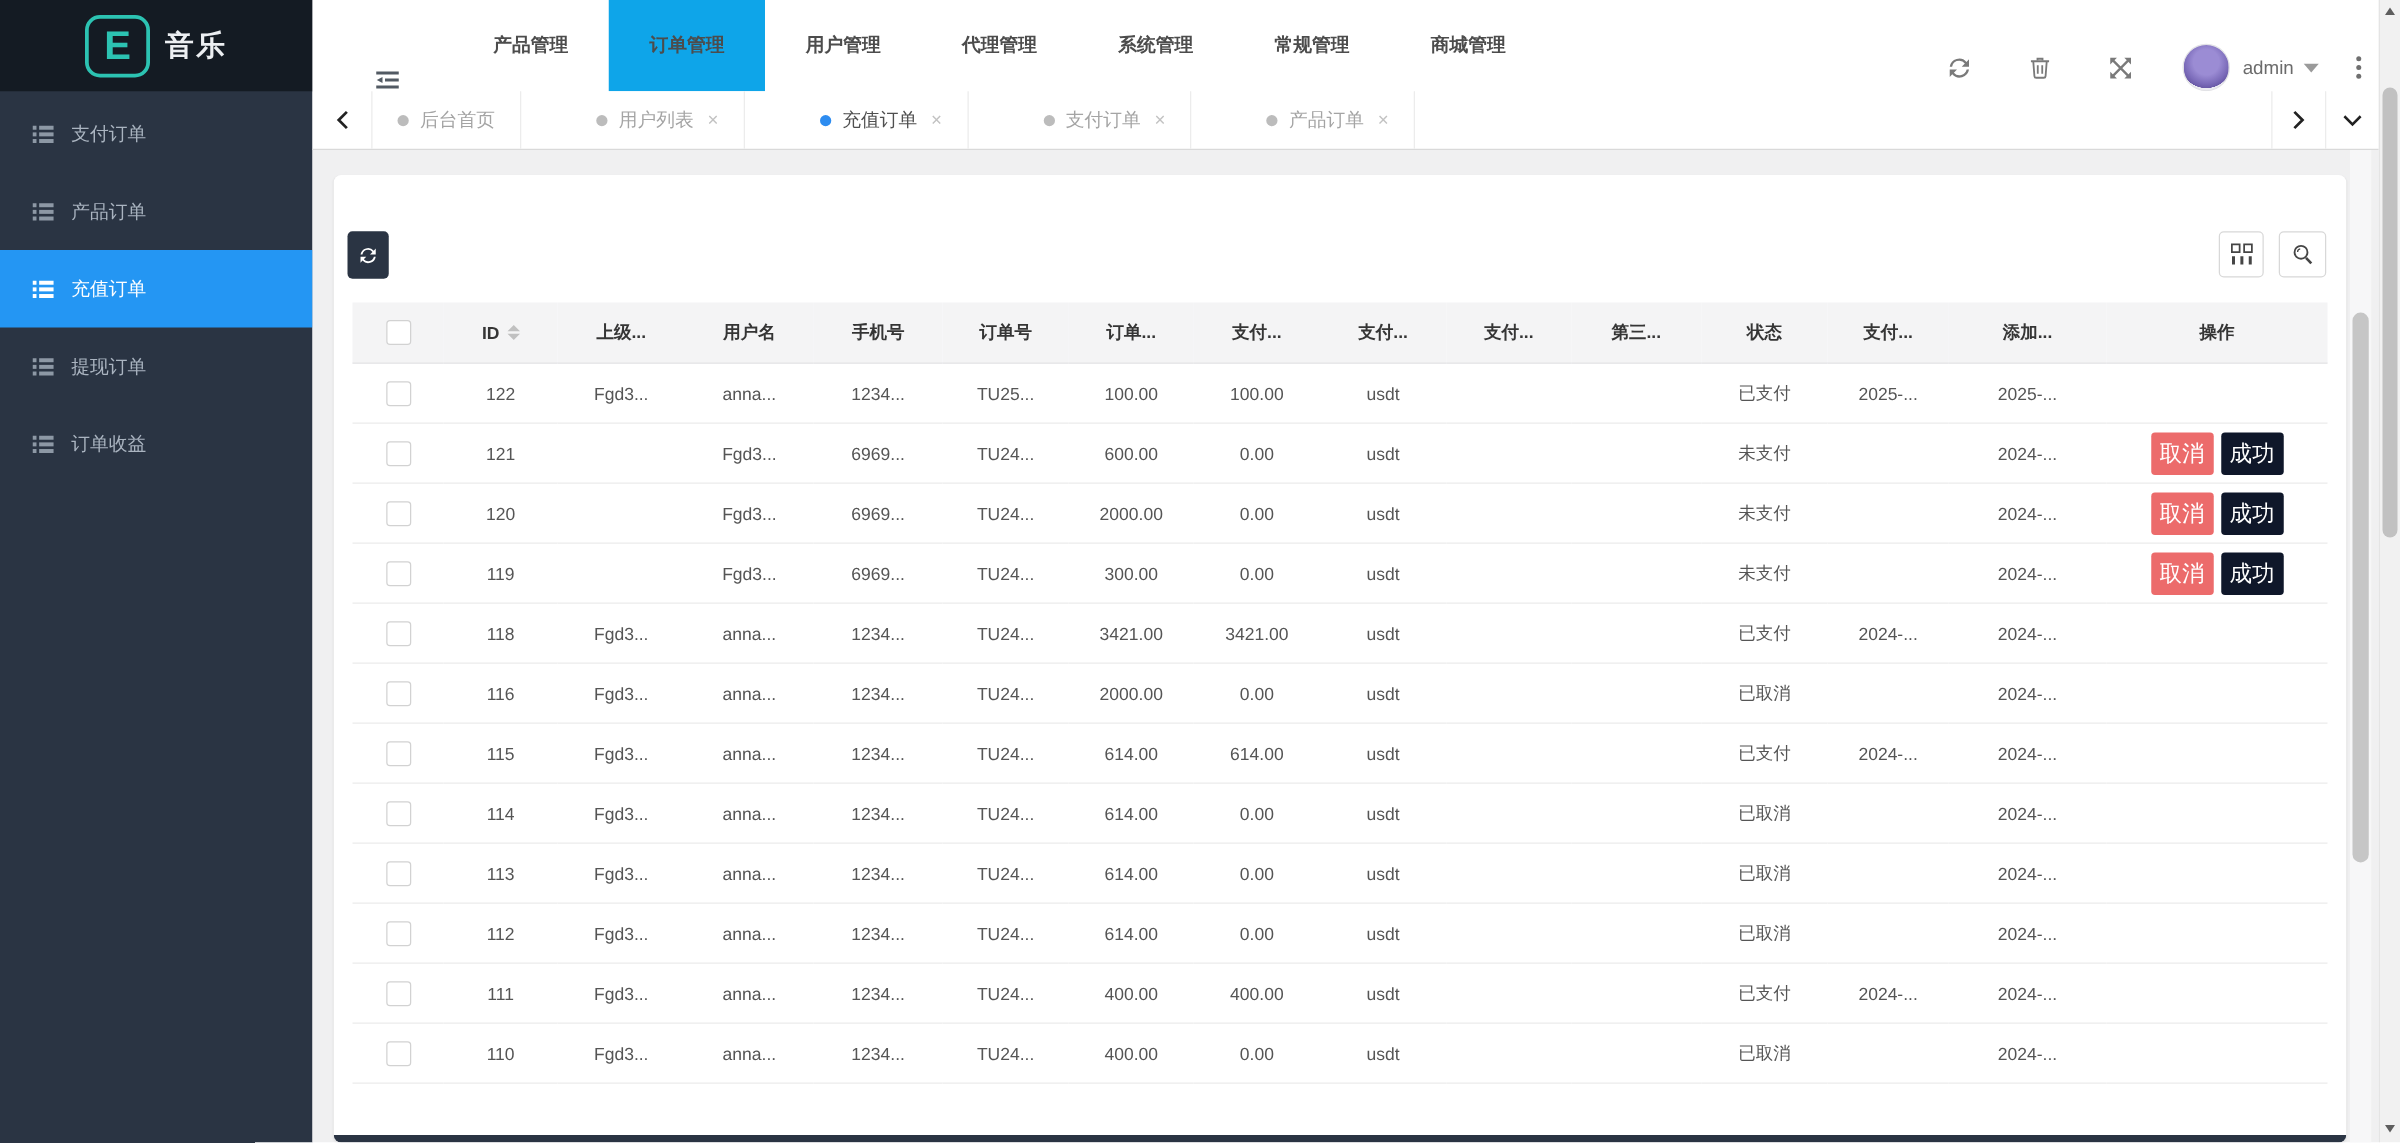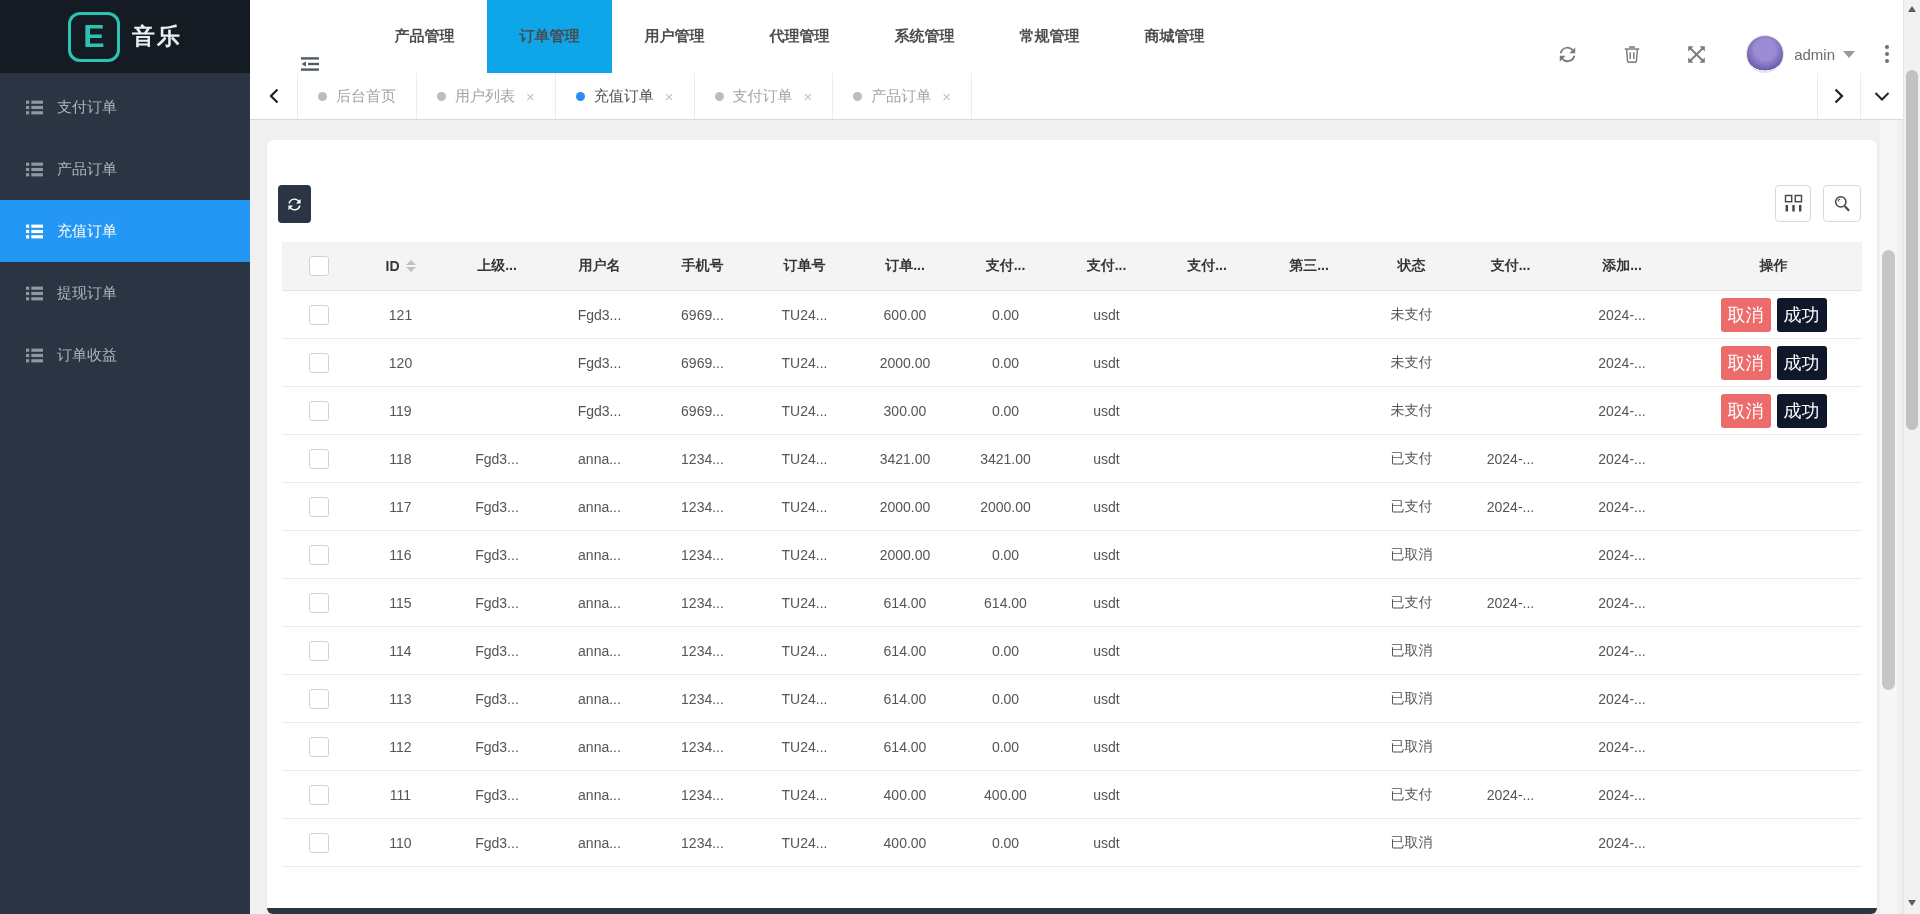--- a/index.html
+++ b/index.html
@@ -41,21 +41,21 @@
          border-top:7px solid #9a9a9a;margin-left:8px;cursor:pointer;}
   .dots{margin-left:30px;display:flex;flex-direction:column;gap:3px;cursor:pointer;}
   .dots i{width:4px;height:4px;border-radius:50%;background:#6f6f6f;}
 
   
   .tabbar{left:250px;top:73px;width:1653px;height:47px;background:#fff;border-bottom:1px solid #d9d9d9;
           display:flex;align-items:stretch;box-sizing:border-box;}
   .tab-ctrl{width:47px;display:flex;align-items:center;justify-content:center;cursor:pointer;color:#333;}
   .tab-ctrl.first{border-right:1px solid #ececec;}
   .tab-ctrl.right{border-left:1px solid #ececec;width:42px;}
-  .tabs{display:flex;}
+  .tabs{display:flex;gap:40px;}
   .tab{display:flex;align-items:center;padding:0 20px;border-right:1px solid #ececec;cursor:pointer;
        font-size:15px;color:#a4a4a4;gap:9px;}
   .tab .dot{width:9px;height:9px;border-radius:50%;background:#bcbcbc;}
   .tab.active{color:#4f4f4f;}
   .tab.active .dot{background:#2d8cf0;}
   .tab .x{color:#c2c2c2;font-size:15px;margin-left:2px;cursor:pointer;}
   .spacer{margin-left:auto;}
 
   
   .content{left:250px;top:120px;width:1653px;height:794px;background:#f0f0f1;}
@@ -339,20 +339,37 @@
             <th>第三...</th>
             <th>状态</th>
             <th>支付...</th>
             <th>添加...</th>
             <th>操作</th>
           </tr>
         </thead>
       <tbody id="tb">
           <tr>
             <td><span class="cbx"></span></td>
+            <td>122</td>
+            <td>Fgd3...</td>
+            <td>anna...</td>
+            <td>1234...</td>
+            <td>TU25...</td>
+            <td>100.00</td>
+            <td>100.00</td>
+            <td>usdt</td>
+            <td></td>
+            <td></td>
+            <td>已支付</td>
+            <td>2025-...</td>
+            <td>2025-...</td>
+            <td></td>
+          </tr>
+          <tr>
+            <td><span class="cbx"></span></td>
             <td>121</td>
             <td></td>
             <td>Fgd3...</td>
             <td>6969...</td>
             <td>TU24...</td>
             <td>600.00</td>
             <td>0.00</td>
             <td>usdt</td>
             <td></td>
             <td></td>
@@ -397,37 +414,20 @@
           </tr>
           <tr>
             <td><span class="cbx"></span></td>
             <td>118</td>
             <td>Fgd3...</td>
             <td>anna...</td>
             <td>1234...</td>
             <td>TU24...</td>
             <td>3421.00</td>
             <td>3421.00</td>
-            <td>usdt</td>
-            <td></td>
-            <td></td>
-            <td>已支付</td>
-            <td>2024-...</td>
-            <td>2024-...</td>
-            <td></td>
-          </tr>
-          <tr>
-            <td><span class="cbx"></span></td>
-            <td>117</td>
-            <td>Fgd3...</td>
-            <td>anna...</td>
-            <td>1234...</td>
-            <td>TU24...</td>
-            <td>2000.00</td>
-            <td>2000.00</td>
             <td>usdt</td>
             <td></td>
             <td></td>
             <td>已支付</td>
             <td>2024-...</td>
             <td>2024-...</td>
             <td></td>
           </tr>
           <tr>
             <td><span class="cbx"></span></td>

